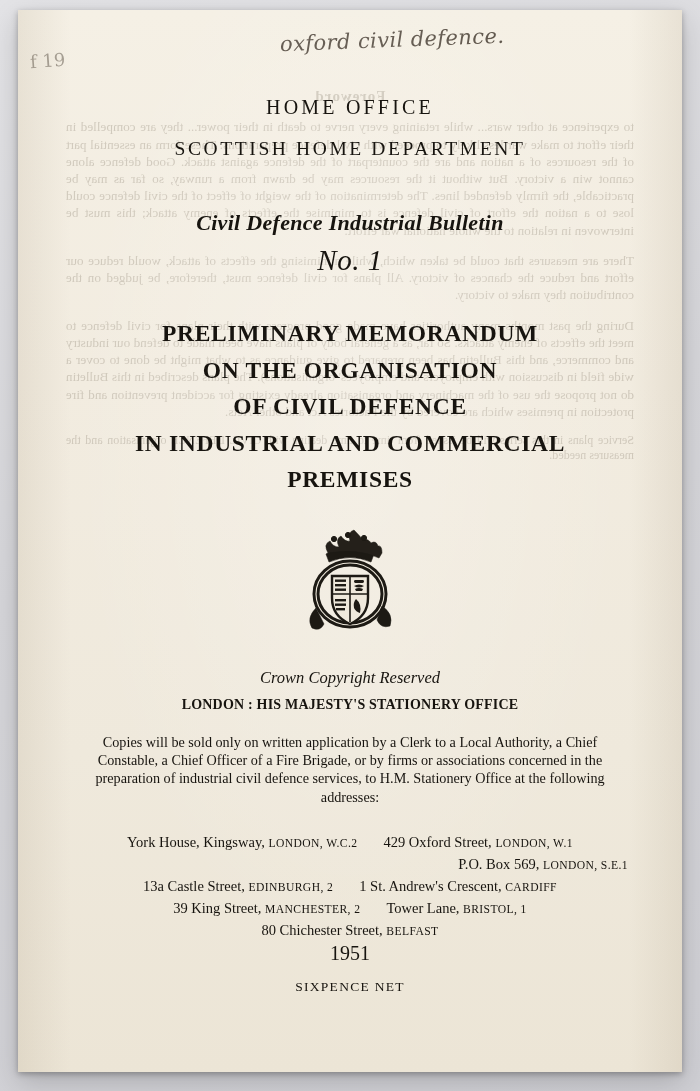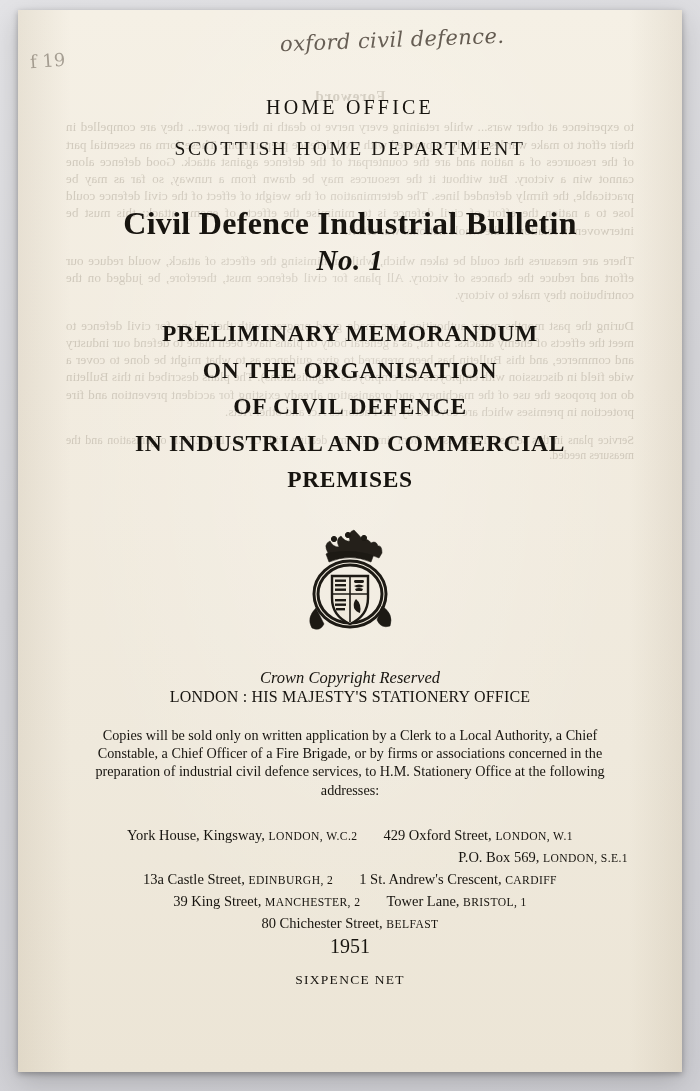--- a/index.html
+++ b/index.html
@@ -112,28 +112,29 @@
     font-size: 20px;
     letter-spacing: 3.2px;
     font-weight: 500;
     margin: 0;
   }
   .dept.first { margin-top: 14px; }
   .dept.second { margin-top: 19px; font-size: 19.5px; letter-spacing: 2.6px; }
 
   .series-title {
     margin-top: 44px;
+    font-style: italic;
     font-weight: bold;
-    font-size: 32px;
+    font-size: 22px;
     letter-spacing: 0.3px;
     line-height: 38px;
   }
   .series-no {
     font-style: italic;
-    font-weight: bold;
+    font-weight: normal;
     font-size: 29px;
     margin-top: 2px;
     letter-spacing: 0.5px;
   }
 
   .main-title {
     margin-top: 38px;
     font-weight: bold;
     font-size: 23.5px;
     letter-spacing: 0.7px;
@@ -149,23 +150,24 @@
     position: relative;
   }
   #crest svg { display: block; }
 
   .crown-copyright {
     margin-top: 22px;
     font-style: italic;
     font-size: 16.5px;
   }
   .imprint {
-    margin-top: 0;
-    font-size: 16px;
+    margin-top: 9px;
+    font-size: 14px;
     letter-spacing: 0.2px;
+    font-weight: bold;
   }
 
   .sales-note {
     margin-top: 20px;
     font-size: 14.2px;
     line-height: 18.4px;
     padding: 0 18px;
   }
 
   .addresses {

